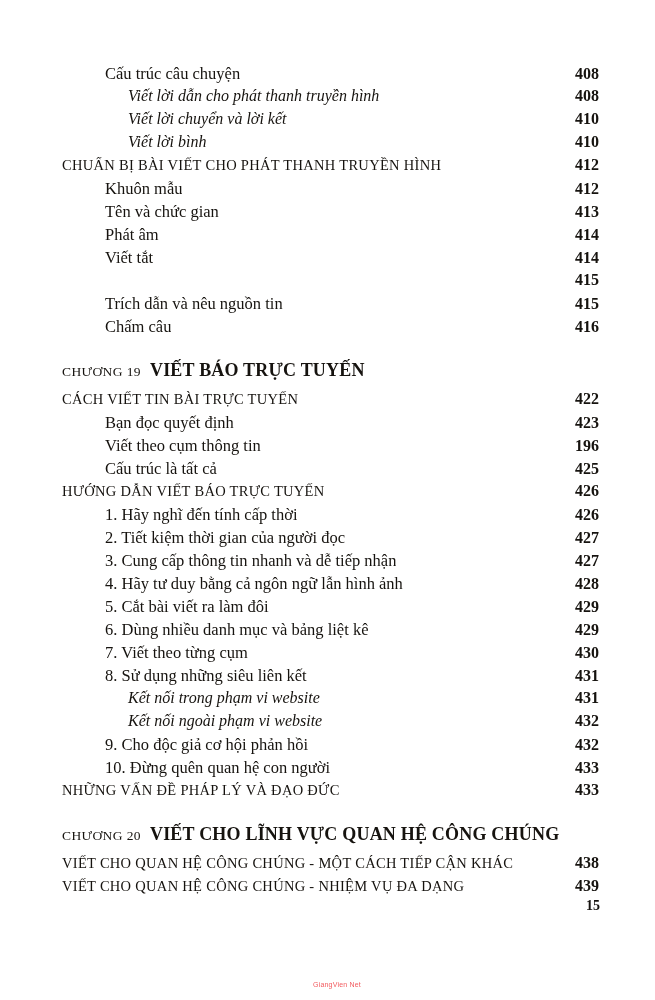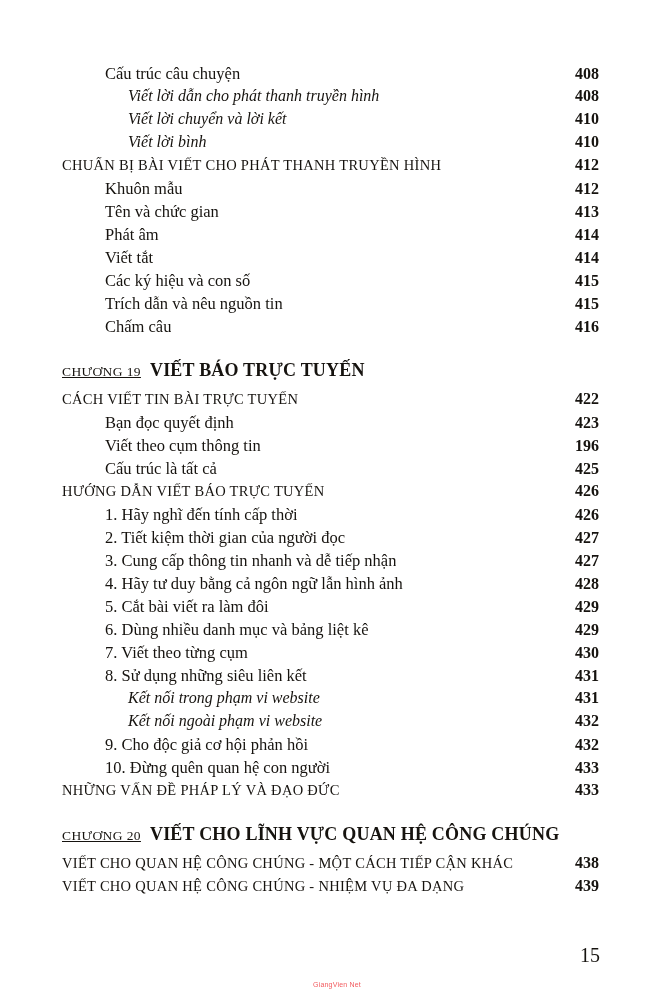--- a/index.html
+++ b/index.html
@@ -41,36 +41,35 @@
   .chapter {
     margin-top: 20px;
     margin-bottom: 4px;
     height: 26px;
     display: flex;
     align-items: baseline;
   }
   .chapter .prefix {
     font-size: 13.5px;
     letter-spacing: 0.4px;
-    text-decoration: underline;
     white-space: nowrap;
   }
   .chapter .title {
     font-weight: bold;
     font-size: 18px;
     letter-spacing: 0.2px;
     margin-left: 9px;
     white-space: nowrap;
   }
   .footer-page {
     position: absolute;
     right: 55px;
-    top: 944px;
-    font-weight: normal;
-    font-size: 20px;
+    top: 898px;
+    font-weight: bold;
+    font-size: 14px;
   }
   .watermark {
     position: absolute;
     left: 313px;
     top: 981px;
     font-size: 7px;
     font-family: "Liberation Sans", sans-serif;
     letter-spacing: 0.2px;
   }
 </style>
@@ -118,21 +117,20 @@
         <span class="label">Phát âm</span>
         <span class="fill"></span>
         <span class="pg">414</span>
       </div>
       <div class="toc-row lvl1">
         <span class="label">Viết tắt</span>
         <span class="fill"></span>
         <span class="pg">414</span>
       </div>
       <div class="toc-row lvl1">
-        <span class="label">Các ký hiệu và con số</span>
         <span class="fill"></span>
         <span class="pg">415</span>
       </div>
       <div class="toc-row lvl1">
         <span class="label">Trích dẫn và nêu nguồn tin</span>
         <span class="fill"></span>
         <span class="pg">415</span>
       </div>
       <div class="toc-row lvl1">
         <span class="label">Chấm câu</span>

